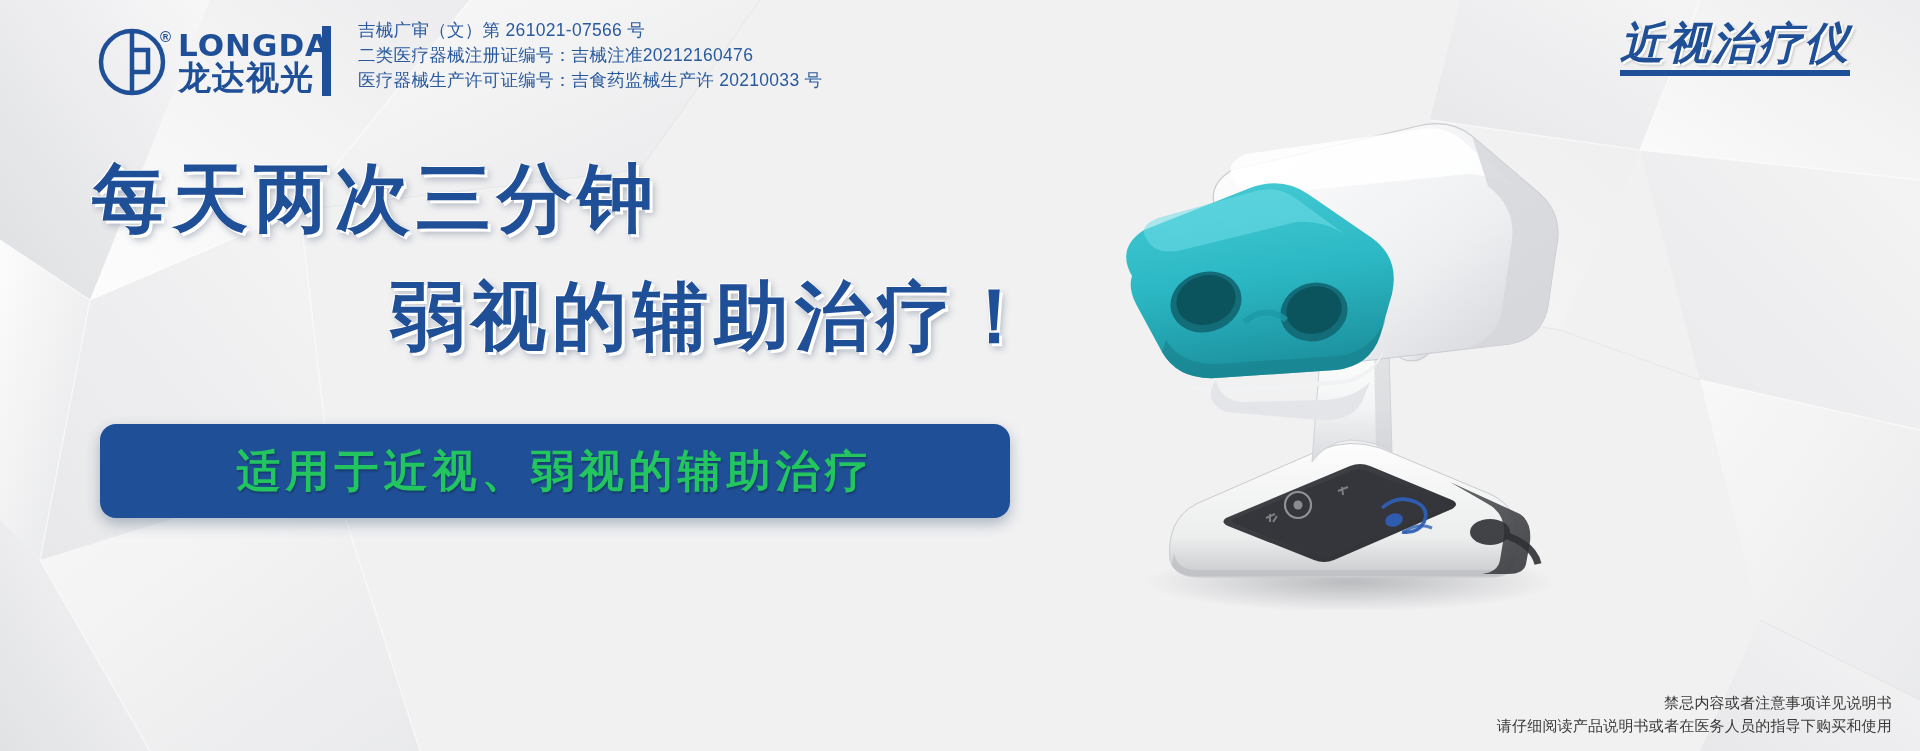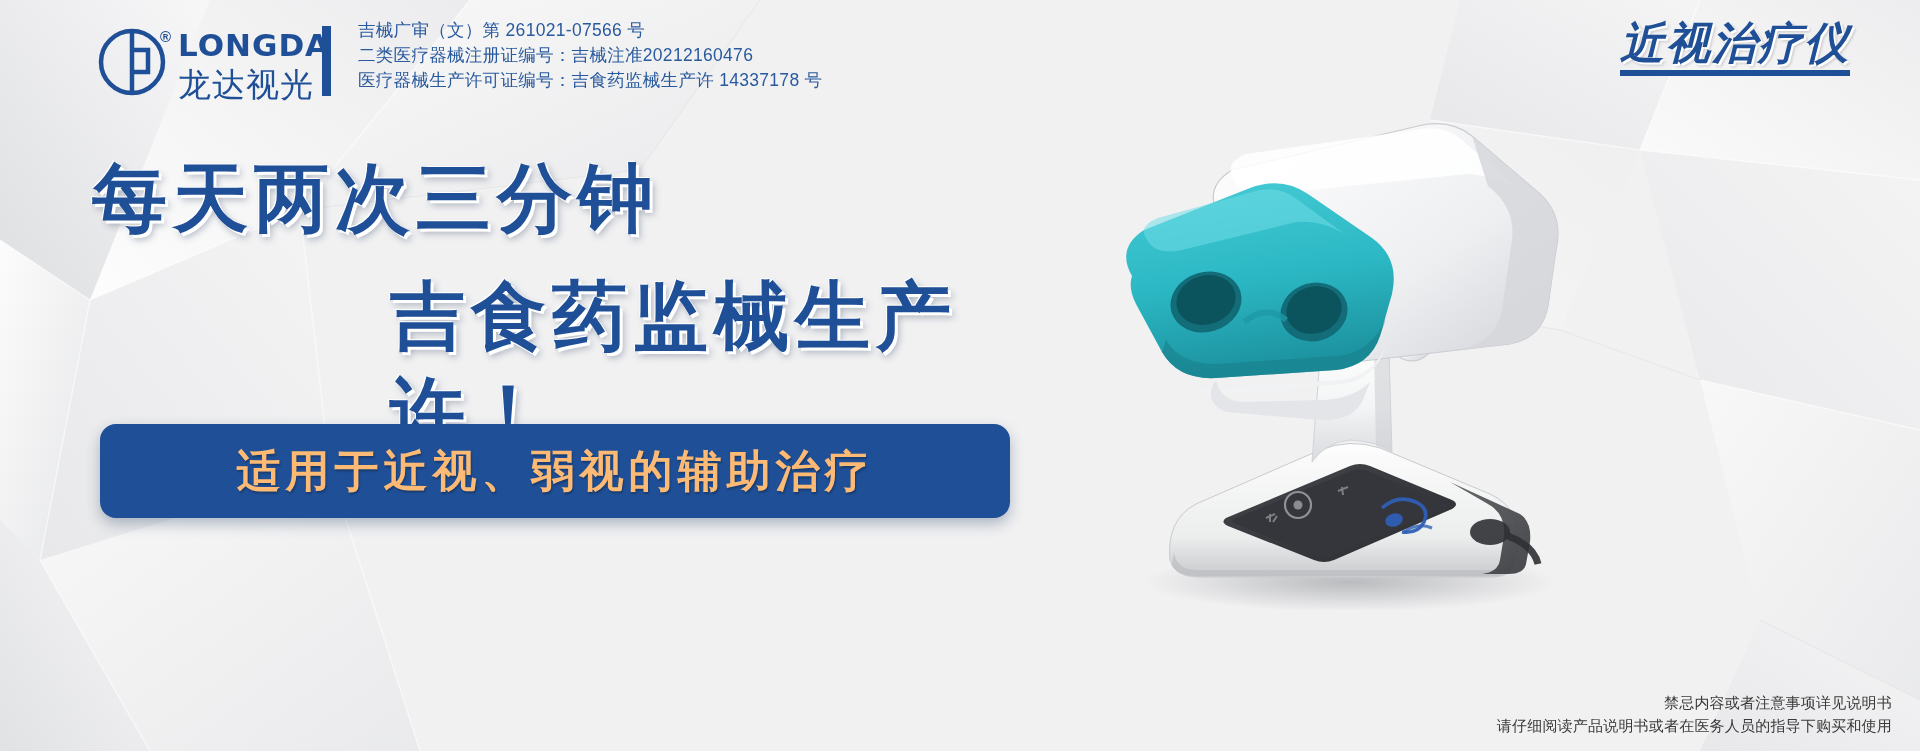--- a/index.html
+++ b/index.html
@@ -19,21 +19,21 @@
 
   
   #topbar{position:absolute;left:0;top:0;width:1920px;height:120px;}
 
   
   #logo{position:absolute;left:96px;top:24px;width:230px;height:76px;}
   #logo-mark{position:absolute;left:0;top:2px;width:72px;height:72px;}
   #logo-reg{position:absolute;left:64px;top:4px;font-size:15px;color:#1f4f96;font-weight:bold;}
   #logo-latin{position:absolute;left:82px;top:6px;font-size:31px;letter-spacing:1px;
       font-weight:bold;color:#1f4f96;line-height:1;font-family:"DejaVu Sans",sans-serif;}
-  #logo-cn{position:absolute;left:82px;top:44px;font-size:33px;font-weight:normal;
+  #logo-cn{position:absolute;left:82px;top:37px;font-size:33px;font-weight:bold;
       color:#1f4f96;letter-spacing:1px;line-height:1;}
 
   
   #divider{position:absolute;left:322px;top:26px;width:9px;height:70px;background:#1f4f96;}
 
   
   #license{position:absolute;left:358px;top:18px;color:#2a5a9e;}
   .lic-line{font-size:17.5px;line-height:25px;white-space:nowrap;letter-spacing:.3px;}
 
   
@@ -59,21 +59,21 @@
   #hl2{margin-left:390px;margin-top:22px;}
 
   
   #pill{
     position:absolute;left:100px;top:424px;width:910px;height:94px;
     background:#1f4f96;border-radius:16px;
     box-shadow:0 6px 14px rgba(20,45,85,.30);
     display:flex;align-items:center;justify-content:center;
   }
   #pill-text{
-    color:#fdba74;font-size:44px;font-weight:bold;letter-spacing:5px;
+    color:#22c55e;font-size:44px;font-weight:bold;letter-spacing:5px;
     text-shadow:1px 2px 2px rgba(0,0,0,.25);
   }
 
   
   #device{position:absolute;left:1020px;top:90px;width:660px;height:520px;}
   #device svg{display:block;}
 
   
   #disclaimer{position:absolute;right:28px;bottom:14px;text-align:right;color:#3a3a3a;}
   .dis-line{font-size:15px;line-height:23px;white-space:nowrap;letter-spacing:.2px;}
@@ -143,32 +143,32 @@
       <div id="logo-reg">®</div>
       <div id="logo-latin">LONGDA</div>
       <div id="logo-cn">龙达视光</div>
     </div>
 
     <div id="divider"></div>
 
     <div id="license">
       <div class="lic-line">吉械广审（文）第 261021-07566 号</div>
       <div class="lic-line">二类医疗器械注册证编号：吉械注准20212160476</div>
-      <div class="lic-line">医疗器械生产许可证编号：吉食药监械生产许 14337178 号</div>
+      <div class="lic-line">医疗器械生产许可证编号：吉食药监械生产许 20210033 号</div>
     </div>
 
     <div id="prod-title-wrap">
       <div id="prod-title">近视治疗仪</div>
       <div id="prod-underline"></div>
     </div>
   </div>
 
   <div id="headline">
     <div class="hl" id="hl1">每天两次三分钟</div>
-    <div class="hl" id="hl2">吉食药监械生产许！</div>
+    <div class="hl" id="hl2">弱视的辅助治疗！</div>
   </div>
 
   <div id="pill">
     <span id="pill-text">适用于近视、弱视的辅助治疗</span>
   </div>
 
   <div id="device">
     <svg viewBox="0 0 660 520" xmlns="http://www.w3.org/2000/svg">
       <defs>
         <linearGradient id="bodyG" x1="0" y1="0" x2="0" y2="1">

